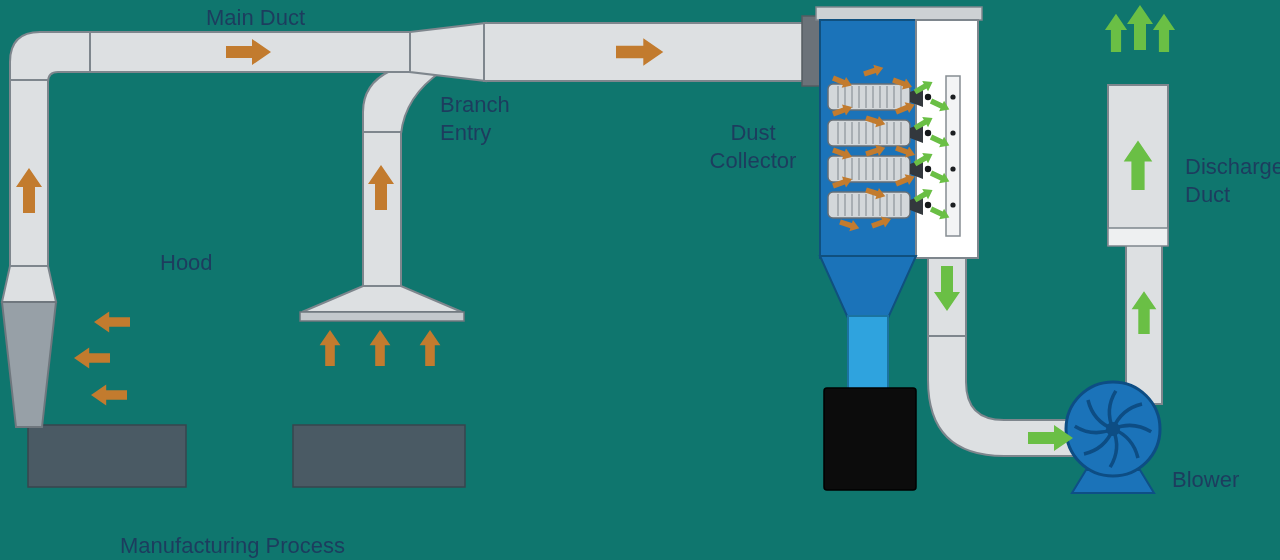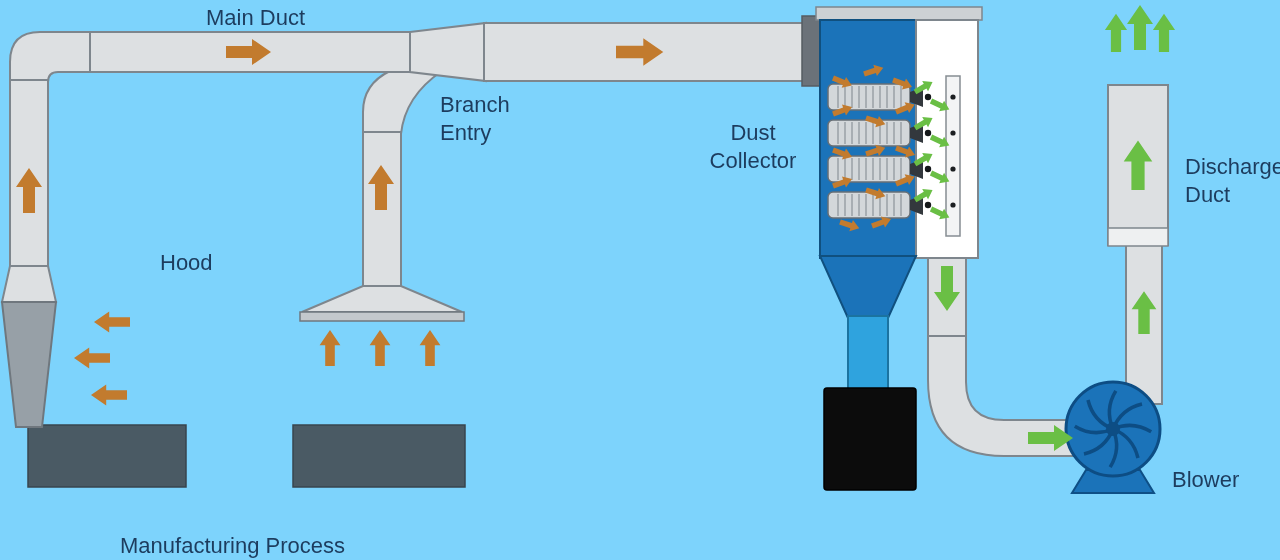--- a/index.html
+++ b/index.html
@@ -1,16 +1,16 @@
 <!DOCTYPE html>
 <html><head>
 <meta charset="utf-8">
 <style>
   html, body { margin: 0; padding: 0; background: #ffffff; }
-  .stage { width: 1280px; height: 560px; overflow: hidden; position: relative; background: #7dd3fc; }
+  .stage { width: 1280px; height: 560px; overflow: hidden; position: relative; background: #0f766e; }
   svg { display: block; }
   .lbl {
     font-family: "Liberation Sans", sans-serif;
     font-size: 22px;
     font-weight: normal;
   }
   .duct { fill: #dde0e2; stroke: #7e868d; stroke-width: 2; }
   .ductDark { fill: #97a0a7; stroke: #6f777e; stroke-width: 2; }
   .machine { fill: #4a5a64; stroke: #39454e; stroke-width: 1.5; }
 </style>

